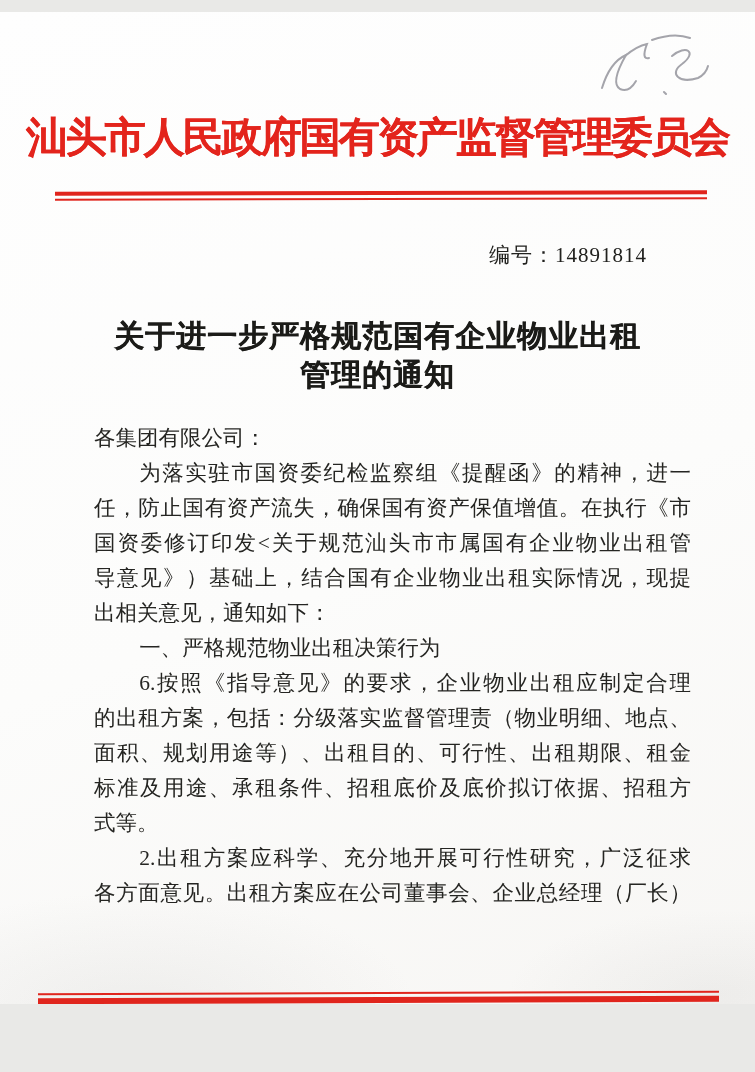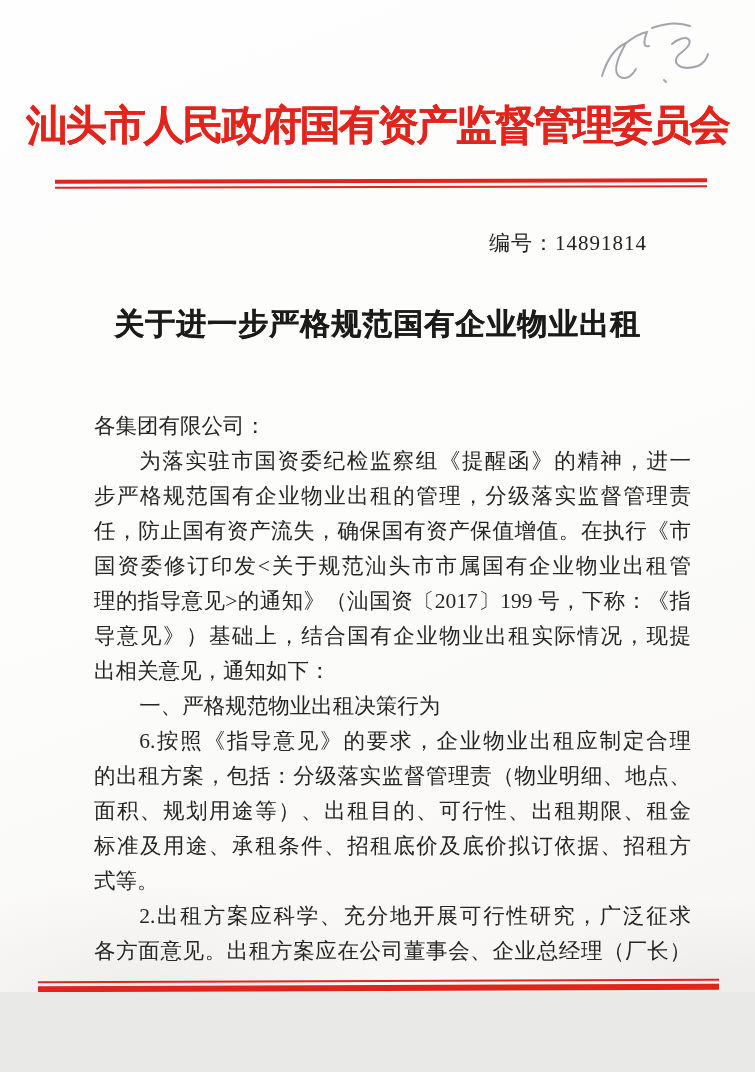--- a/index.html
+++ b/index.html
@@ -5,21 +5,21 @@
   html, body {
     margin: 0;
     padding: 0;
     background: #e9e9e7;
     font-family: "Liberation Serif", "DejaVu Serif", serif;
   }
   .page {
     position: relative;
     width: 755px;
     height: 992px;
-    margin: 0 auto;
+    margin: 12px auto;
     overflow: hidden;
     background:
       radial-gradient(ellipse 400px 160px at 18% 100%, rgba(190,190,188,0.18), rgba(0,0,0,0) 70%),
       radial-gradient(ellipse 300px 120px at 95% 99%, rgba(180,180,178,0.15), rgba(0,0,0,0) 70%),
       linear-gradient(160deg, #fefefe 0%, #fcfcfb 55%, #f7f6f4 100%);
     color: #2a2a27;
   }
 
   
   .scribble {
@@ -125,29 +125,28 @@
 
   <div class="rule-hdr">
     <div class="thick"></div>
     <div class="thin"></div>
   </div>
 
   <div class="doc-number">编号：14891814</div>
 
   <div class="doc-title">
     <div>关于进一步严格规范国有企业物业出租</div>
+    <div>管理的通知</div>
   </div>
 
   <div class="doc-body">
     <div class="bline">各集团有限公司：</div>
     <div class="bline indent fill">为落实驻市国资委纪检监察组《提醒函》的精神，进一</div>
-    <div class="bline fill">步严格规范国有企业物业出租的管理，分级落实监督管理责</div>
     <div class="bline fill">任，防止国有资产流失，确保国有资产保值增值。在执行《市</div>
     <div class="bline fill">国资委修订印发&lt;关于规范汕头市市属国有企业物业出租管</div>
-    <div class="bline fill">理的指导意见&gt;的通知》（汕国资〔2017〕199 号，下称：《指</div>
     <div class="bline fill">导意见》）基础上，结合国有企业物业出租实际情况，现提</div>
     <div class="bline">出相关意见，通知如下：</div>
     <div class="bline indent">一、严格规范物业出租决策行为</div>
     <div class="bline indent fill">6.按照《指导意见》的要求，企业物业出租应制定合理</div>
     <div class="bline fill">的出租方案，包括：分级落实监督管理责（物业明细、地点、</div>
     <div class="bline fill">面积、规划用途等）、出租目的、可行性、出租期限、租金</div>
     <div class="bline fill">标准及用途、承租条件、招租底价及底价拟订依据、招租方</div>
     <div class="bline">式等。</div>
     <div class="bline indent fill">2.出租方案应科学、充分地开展可行性研究，广泛征求</div>
     <div class="bline fill">各方面意见。出租方案应在公司董事会、企业总经理（厂长）</div>

